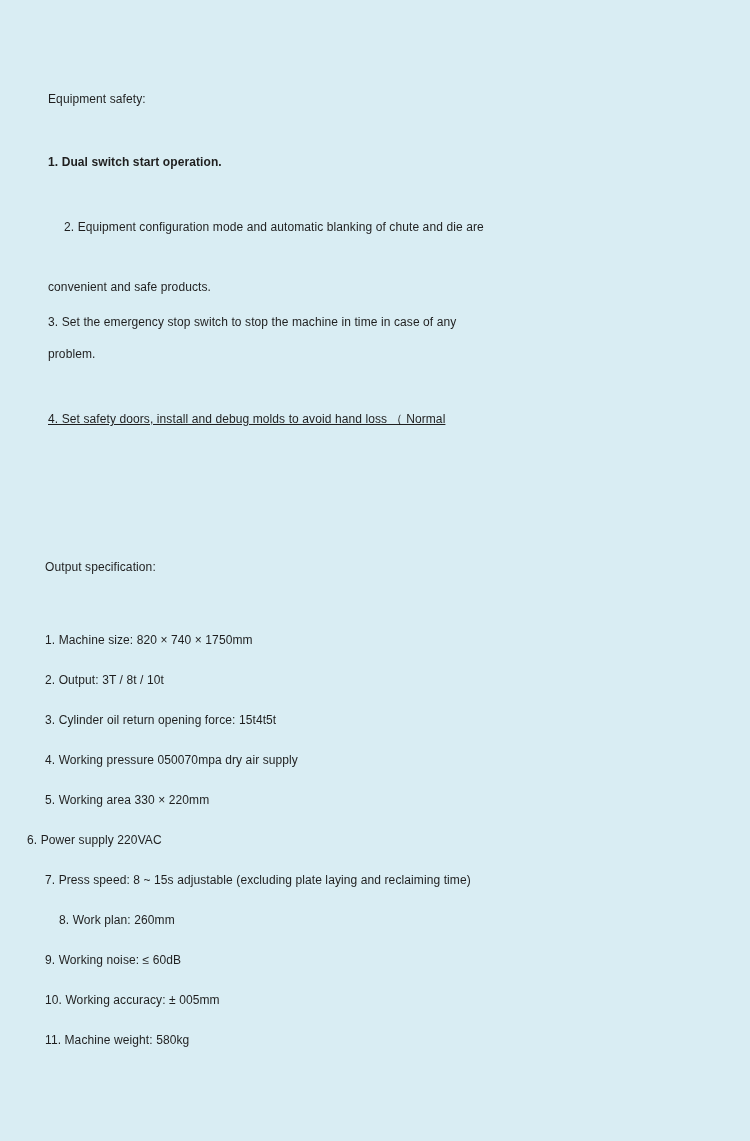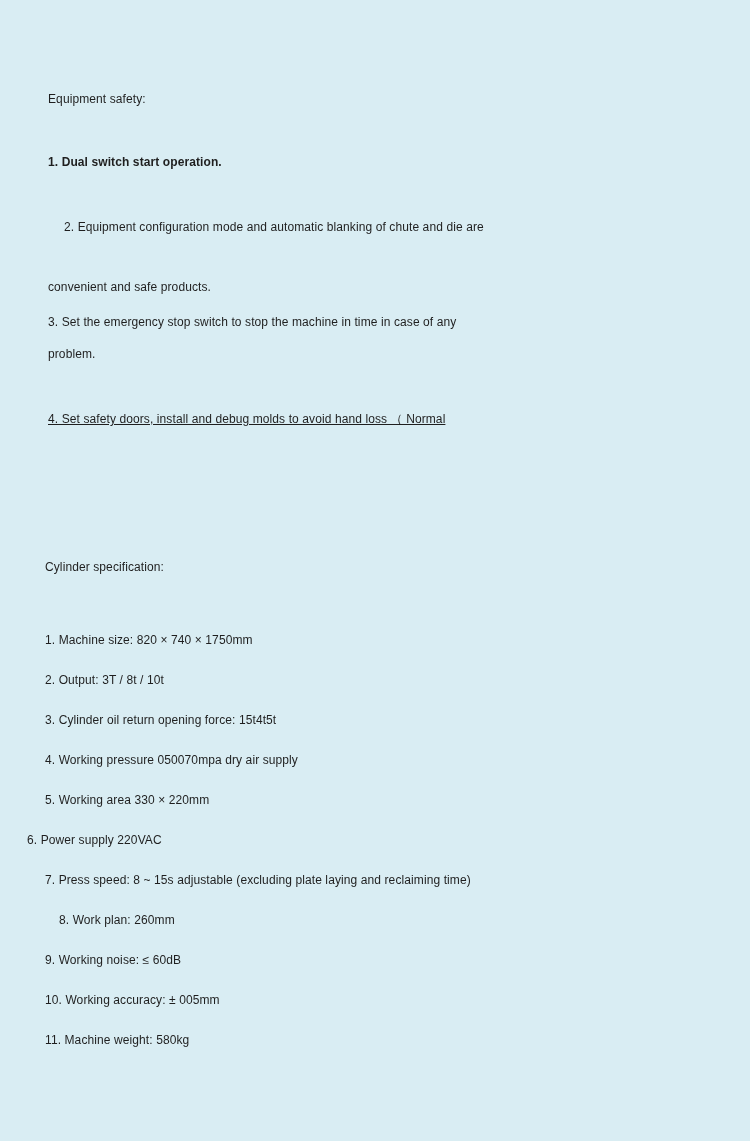--- a/index.html
+++ b/index.html
@@ -30,21 +30,21 @@
 <div class="line" style="left:48px; top:149px;font-weight:bold;">1. Dual switch start operation.</div>
 
 <div class="line" style="left:48px; top:214px;margin-left:16px;">2. Equipment configuration mode and automatic blanking of chute and die are</div>
 <div class="line" style="left:48px; top:246px;margin-top:28px;">convenient and safe products.</div>
 
 <div class="line" style="left:48px; top:309px;">3. Set the emergency stop switch to stop the machine in time in case of any</div>
 <div class="line" style="left:48px; top:341px;">problem.</div>
 
 <div class="line" style="left:48px; top:406px;text-decoration:underline;">4. Set safety doors, install and debug molds to avoid hand loss （ Normal</div>
 
-<div class="line" style="left:45px; top:554px;">Cylinder specification:</div>
+<div class="line" style="left:45px; top:554px;">Output specification:</div>
 
 <div class="line" style="left:45px; top:627px;">1. Machine size: 820 × 740 × 1750mm</div>
 <div class="line" style="left:45px; top:667px;">2. Output: 3T / 8t / 10t</div>
 <div class="line" style="left:45px; top:707px;text-align:center;">3. Cylinder oil return opening force: 15t4t5t</div>
 <div class="line" style="left:45px; top:747px;">4. Working pressure 050070mpa dry air supply</div>
 <div class="line" style="left:45px; top:787px;text-align:right;">5. Working area 330 × 220mm</div>
 <div class="line" style="left:27px; top:827px;">6. Power supply 220VAC</div>
 <div class="line" style="left:45px; top:867px;">7. Press speed: 8 ~ 15s adjustable (excluding plate laying and reclaiming time)</div>
 <div class="line" style="left:59px; top:907px;text-align:right;">8. Work plan: 260mm</div>
 <div class="line" style="left:45px; top:947px;">9. Working noise: ≤ 60dB</div>

